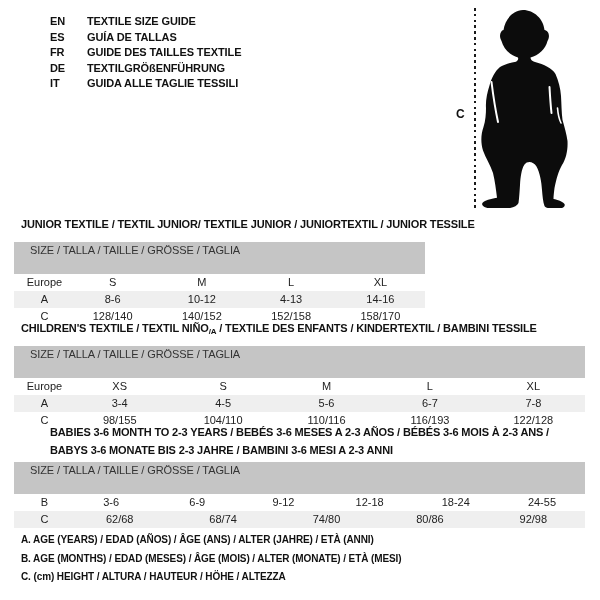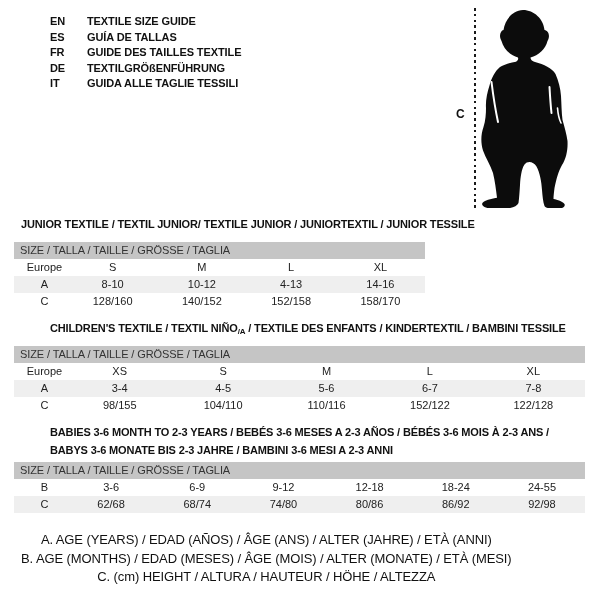--- a/index.html
+++ b/index.html
@@ -22,38 +22,38 @@
   .measure-line{left:474px;top:8px;width:2px;height:200px;
     background:repeating-linear-gradient(to bottom,#1a1a1a 0 2.5px,transparent 2.5px 5.8px);}
   .measure-label{left:456px;top:107px;font-size:12px;font-weight:bold;color:#111;}
   .baby-svg{left:477px;top:8px;}
 
   
   .tbl-title{font-size:11px;font-weight:bold;letter-spacing:-0.15px;
     color:#111;line-height:17.5px;white-space:nowrap;}
   .sub{font-size:8px;vertical-align:-2px;}
   .size-table{display:block;}
-  .size-bar{height:17px;line-height:16px;font-size:11px;color:#333;
-    padding-left:6px;letter-spacing:-0.1px;box-sizing:border-box;}
+  .size-bar{height:32px;line-height:16px;font-size:11px;color:#333;
+    padding-left:16px;letter-spacing:-0.1px;box-sizing:border-box;}
   .trow{display:flex;height:17px;line-height:17px;font-size:11px;color:#222;}
   .tlabel{flex:0 0 54px;padding-left:7px;box-sizing:border-box;text-align:center;}
   .tcell{flex:1;text-align:center;}
 
   #table-junior-body{left:14px;top:242px;width:411px;}
   #table-children-body{left:14px;top:346px;width:571px;}
   #table-babies-body{left:14px;top:462px;width:571px;}
 
   #title-junior{left:21px;top:216px;}
-  #title-children{left:21px;top:320px;margin-left:29px;}
+  #title-children{left:21px;top:320px;}
   #title-babies{left:21px;top:424px;margin-left:29px;}
 
   
   .footnotes{left:21px;top:531px;}
-  .footnote{font-size:13px;font-weight:normal;letter-spacing:-0.1px;
-    line-height:18.5px;color:#111;white-space:nowrap;text-align:center;}
+  .footnote{font-size:10px;font-weight:bold;letter-spacing:-0.1px;
+    line-height:18.5px;color:#111;white-space:nowrap;}
 </style>
 </head>
 <body>
 
 <div class="abs lang-block">
   <div class="lang-row">
     <span class="lang-code">EN</span>
     <span class="lang-title">TEXTILE SIZE GUIDE</span>
   </div>
   <div class="lang-row">
@@ -125,28 +125,28 @@
     <div class="size-bar" style="background: rgb(197, 197, 197);">SIZE / TALLA / TAILLE / GRÖSSE / TAGLIA</div>
     <div class="trow">
       <div class="tlabel">Europe</div>
       <div class="tcell">S</div>
       <div class="tcell">M</div>
       <div class="tcell">L</div>
       <div class="tcell">XL</div>
     </div>
     <div class="trow" style="background: rgb(239, 239, 239);">
       <div class="tlabel">A</div>
-      <div class="tcell">8-10</div>
+      <div class="tcell">8-6</div>
       <div class="tcell">10-12</div>
       <div class="tcell">4-13</div>
       <div class="tcell">14-16</div>
     </div>
     <div class="trow">
       <div class="tlabel">C</div>
-      <div class="tcell">128/160</div>
+      <div class="tcell">128/140</div>
       <div class="tcell">140/152</div>
       <div class="tcell">152/158</div>
       <div class="tcell">158/170</div>
     </div>
   </div>
 
 <div id="title-children" class="abs tbl-title">
   <span>CHILDREN'S TEXTILE / TEXTIL NIÑO</span><span class="sub">/A</span><span> / TEXTILE DES ENFANTS / KINDERTEXTIL / BAMBINI TESSILE</span>
 </div>
 <div id="table-children-body" class="abs size-table">
@@ -165,21 +165,21 @@
       <div class="tcell">4-5</div>
       <div class="tcell">5-6</div>
       <div class="tcell">6-7</div>
       <div class="tcell">7-8</div>
     </div>
     <div class="trow">
       <div class="tlabel">C</div>
       <div class="tcell">98/155</div>
       <div class="tcell">104/110</div>
       <div class="tcell">110/116</div>
-      <div class="tcell">152/122</div>
+      <div class="tcell">116/193</div>
       <div class="tcell">122/128</div>
     </div>
   </div>
 
 <div id="title-babies" class="abs tbl-title">
   <div>BABIES 3-6 MONTH TO 2-3 YEARS / BEBÉS 3-6 MESES A 2-3 AÑOS / BÉBÉS 3-6 MOIS À 2-3 ANS /</div>
   <div>BABYS 3-6 MONATE BIS 2-3 JAHRE / BAMBINI 3-6 MESI A 2-3 ANNI</div>
 </div>
 <div id="table-babies-body" class="abs size-table">
     <div class="size-bar" style="background: rgb(197, 197, 197);">SIZE / TALLA / TAILLE / GRÖSSE / TAGLIA</div>
@@ -191,21 +191,20 @@
       <div class="tcell">12-18</div>
       <div class="tcell">18-24</div>
       <div class="tcell">24-55</div>
     </div>
     <div class="trow" style="background: rgb(239, 239, 239);">
       <div class="tlabel">C</div>
       <div class="tcell">62/68</div>
       <div class="tcell">68/74</div>
       <div class="tcell">74/80</div>
       <div class="tcell">80/86</div>
-      <div class="tcell">86/92</div>
       <div class="tcell">92/98</div>
     </div>
   </div>
 
 <div class="abs footnotes">
   <div class="footnote">A. AGE (YEARS) / EDAD (AÑOS) / ÂGE (ANS) / ALTER (JAHRE) / ETÀ (ANNI)</div>
   <div class="footnote">B. AGE (MONTHS) / EDAD (MESES) / ÂGE (MOIS) / ALTER (MONATE) / ETÀ (MESI)</div>
   <div class="footnote">C. (cm) HEIGHT / ALTURA / HAUTEUR / HÖHE / ALTEZZA</div>
 </div>
 

